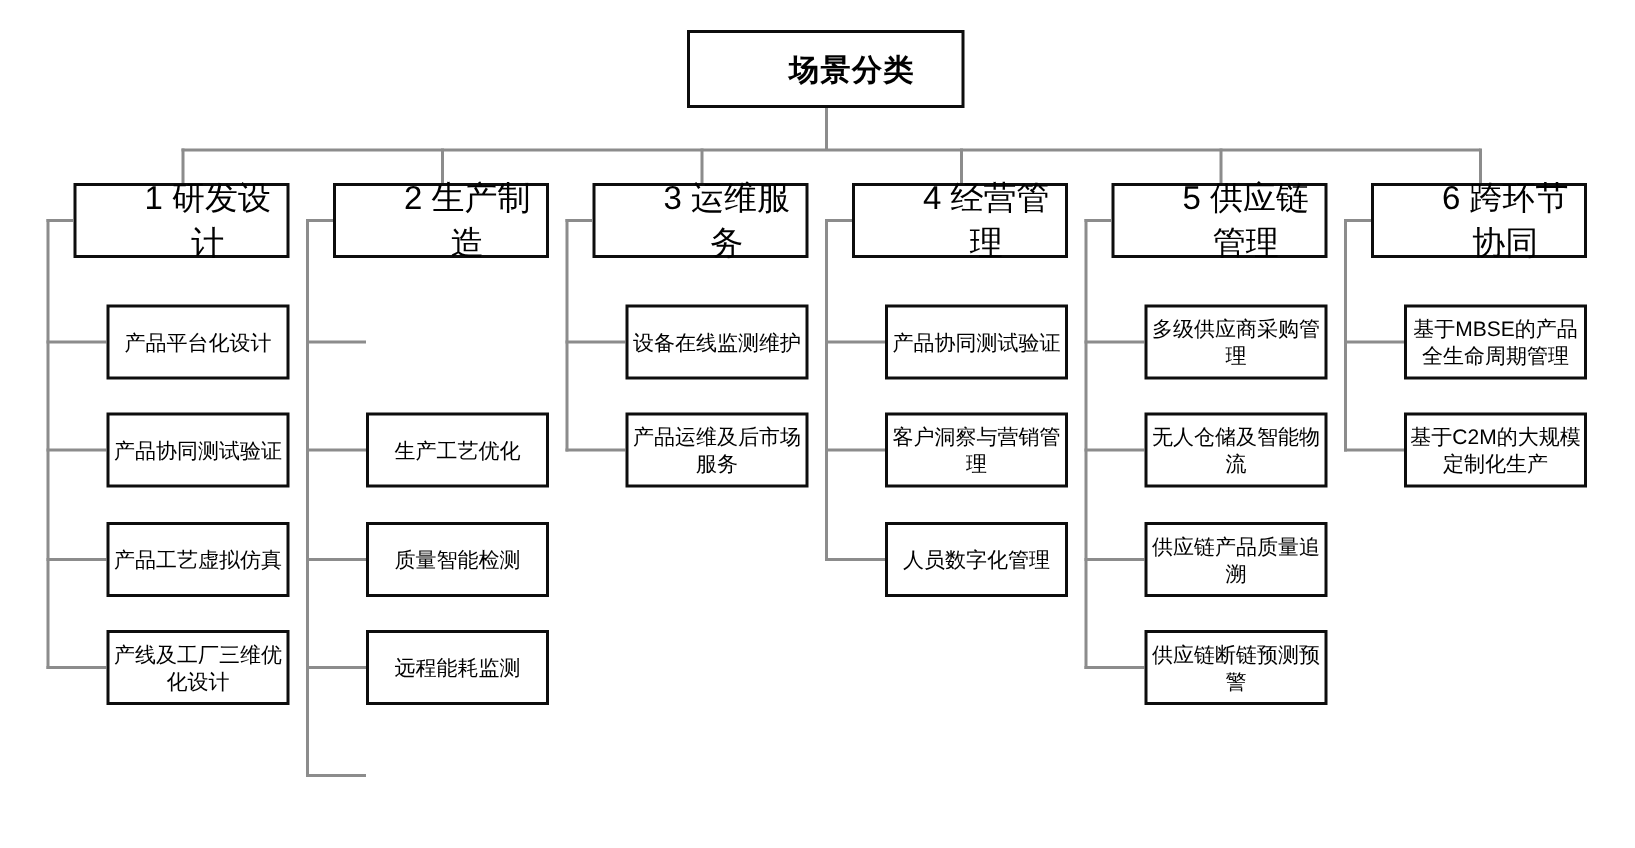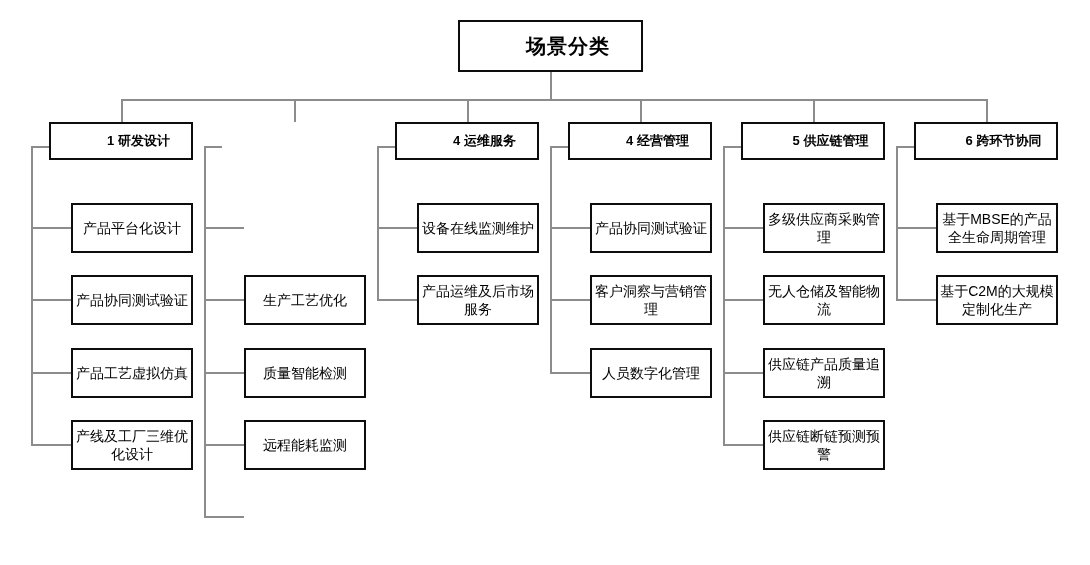--- a/index.html
+++ b/index.html
@@ -20,22 +20,22 @@
     align-items:center;
     justify-content:center;
     text-align:center;
     padding-left:35px;
   }
   .root{
     left:458px;top:20px;width:185px;height:52px;
     font-size:20px;font-weight:bold;letter-spacing:1px;
   }
   .hdr{
-    top:122px;width:144px;height:38px;
-    font-size:13px;font-weight:bold;
+    top:122px;width:144px;height:50px;
+    font-size:22px;font-weight:normal;
   }
   .child{
     width:122px;height:50px;
     font-size:14px;line-height:1.3;
     padding:1px 2px;
   }
   .hl,.vl{position:absolute;background:#8c8c8c;}
   .hl{height:1.5px;}
   .vl{width:1.5px;}
 </style>
@@ -60,32 +60,33 @@
   <div class="vl" style="left:31px;top:146px;height:300px"></div>
   <div class="hl" style="left:31px;top:227px;width:40px"></div>
   <div class="hl" style="left:31px;top:299px;width:40px"></div>
   <div class="hl" style="left:31px;top:372px;width:40px"></div>
   <div class="hl" style="left:31px;top:444px;width:40px"></div>
   <div class="box child" style="left:71px;top:203px">产品平台化设计</div>
   <div class="box child" style="left:71px;top:275px">产品协同测试验证</div>
   <div class="box child" style="left:71px;top:348px">产品工艺虚拟仿真</div>
   <div class="box child" style="left:71px;top:420px">产线及工厂三维优化设计</div>
 
+  <div class="box hdr" style="left:222px">2 生产制造</div>
   <div class="hl" style="left:204px;top:146px;width:18px"></div>
   <div class="vl" style="left:204px;top:146px;height:372px"></div>
   <div class="hl" style="left:204px;top:227px;width:40px"></div>
   <div class="hl" style="left:204px;top:299px;width:40px"></div>
   <div class="hl" style="left:204px;top:372px;width:40px"></div>
   <div class="hl" style="left:204px;top:444px;width:40px"></div>
   <div class="hl" style="left:204px;top:516px;width:40px"></div>
   <div class="box child" style="left:244px;top:275px">生产工艺优化</div>
   <div class="box child" style="left:244px;top:348px">质量智能检测</div>
   <div class="box child" style="left:244px;top:420px">远程能耗监测</div>
 
-  <div class="box hdr" style="left:395px">4 运维服务</div>
+  <div class="box hdr" style="left:395px">3 运维服务</div>
   <div class="hl" style="left:377px;top:146px;width:18px"></div>
   <div class="vl" style="left:377px;top:146px;height:155px"></div>
   <div class="hl" style="left:377px;top:227px;width:40px"></div>
   <div class="hl" style="left:377px;top:299px;width:40px"></div>
   <div class="box child" style="left:417px;top:203px">设备在线监测维护</div>
   <div class="box child" style="left:417px;top:275px">产品运维及后市场服务</div>
 
   <div class="box hdr" style="left:568px">4 经营管理</div>
   <div class="hl" style="left:550px;top:146px;width:18px"></div>
   <div class="vl" style="left:550px;top:146px;height:228px"></div>

